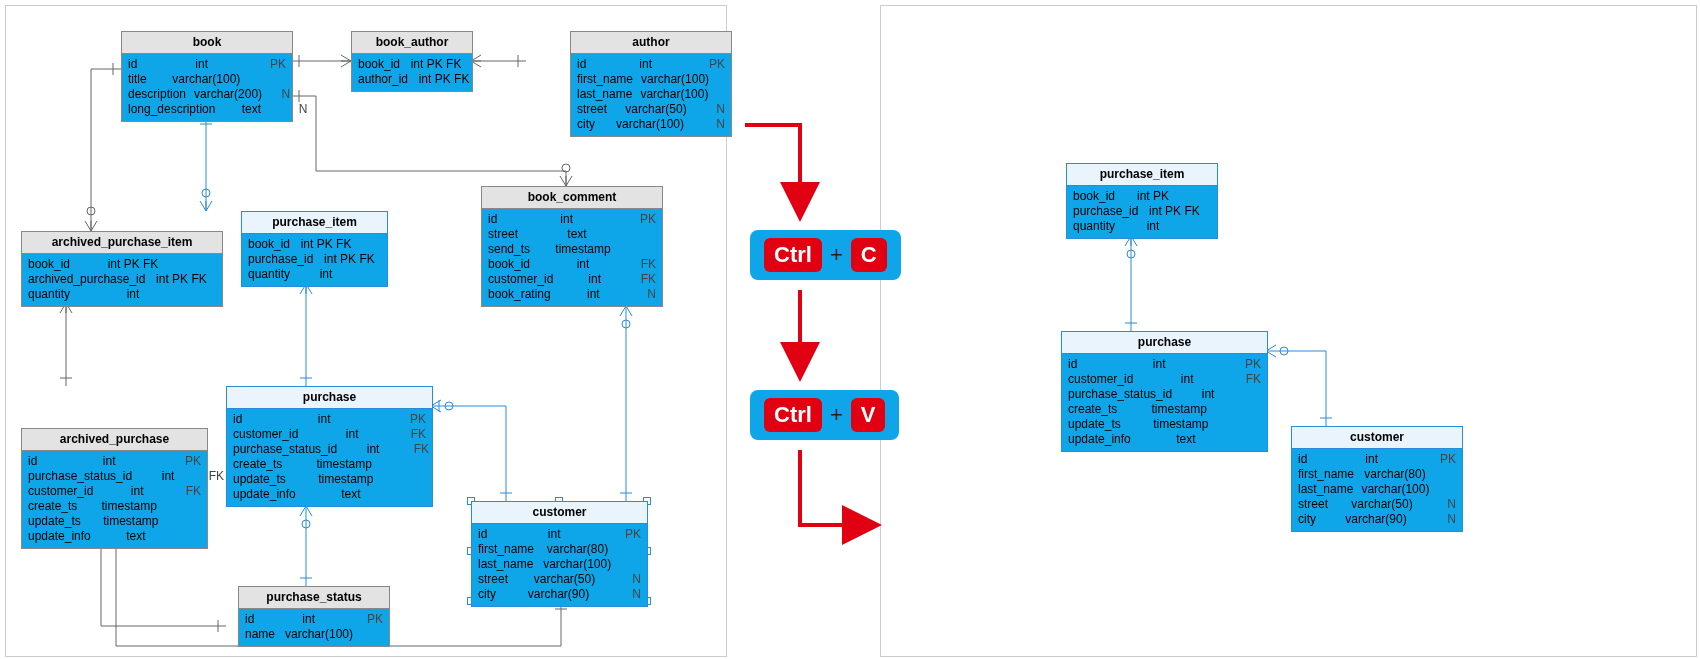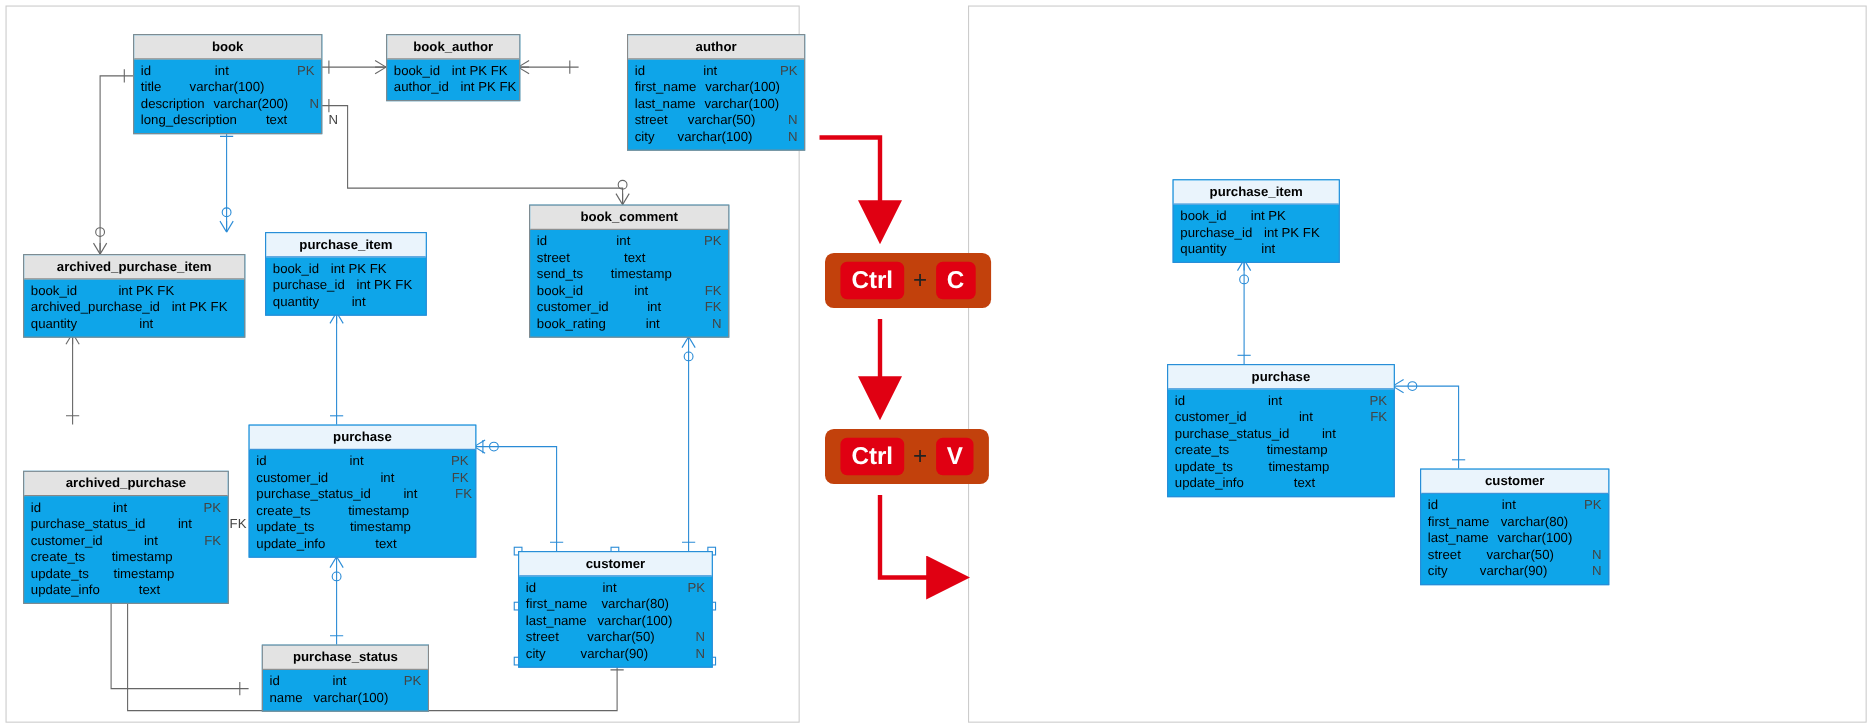--- a/index.html
+++ b/index.html
@@ -9,21 +9,21 @@
   .ent.sel{border:1px solid #2a8bd6;}
   .ent .hdr{background:#e3e3e3;border-bottom:1px solid #888;text-align:center;font-weight:bold;padding:3px 4px;}
   .ent.sel .hdr{background:#eaf4fc;border-bottom:1px solid #2a8bd6;}
   .ent .body{padding:3px 6px 4px 6px;}
   .row{display:flex;justify-content:space-between;white-space:nowrap;gap:8px;}
   .row .n{flex:0 0 auto;}
   .row .t{flex:0 0 auto;text-align:center;min-width:56px;}
   .row .k{flex:0 0 auto;min-width:20px;text-align:right;color:#444;}
   .handle{position:absolute;width:6px;height:6px;border:1px solid #2a8bd6;background:#fff;}
   svg.wires{position:absolute;left:0;top:0;pointer-events:none;}
-  .kbox{display:inline-flex;align-items:center;background:#c2410c;border-radius:8px;padding:8px 14px;font-size:22px;color:#222;}
+  .kbox{display:inline-flex;align-items:center;background:#0ea5e9;border-radius:8px;padding:8px 14px;font-size:22px;color:#222;}
   .key{display:inline-block;background:#e00012;color:#fff;border-radius:6px;padding:4px 10px;font-weight:bold;font-size:22px;}
   .plus{margin:0 8px;color:#222;}
   .kgroup{position:absolute;z-index:6;}
 </style>
 </head>
 <body>
 
 <div class="canvas-wrap">
 
   <div class="panel" style="left:5px;top:5px;width:720px;height:650px;">

